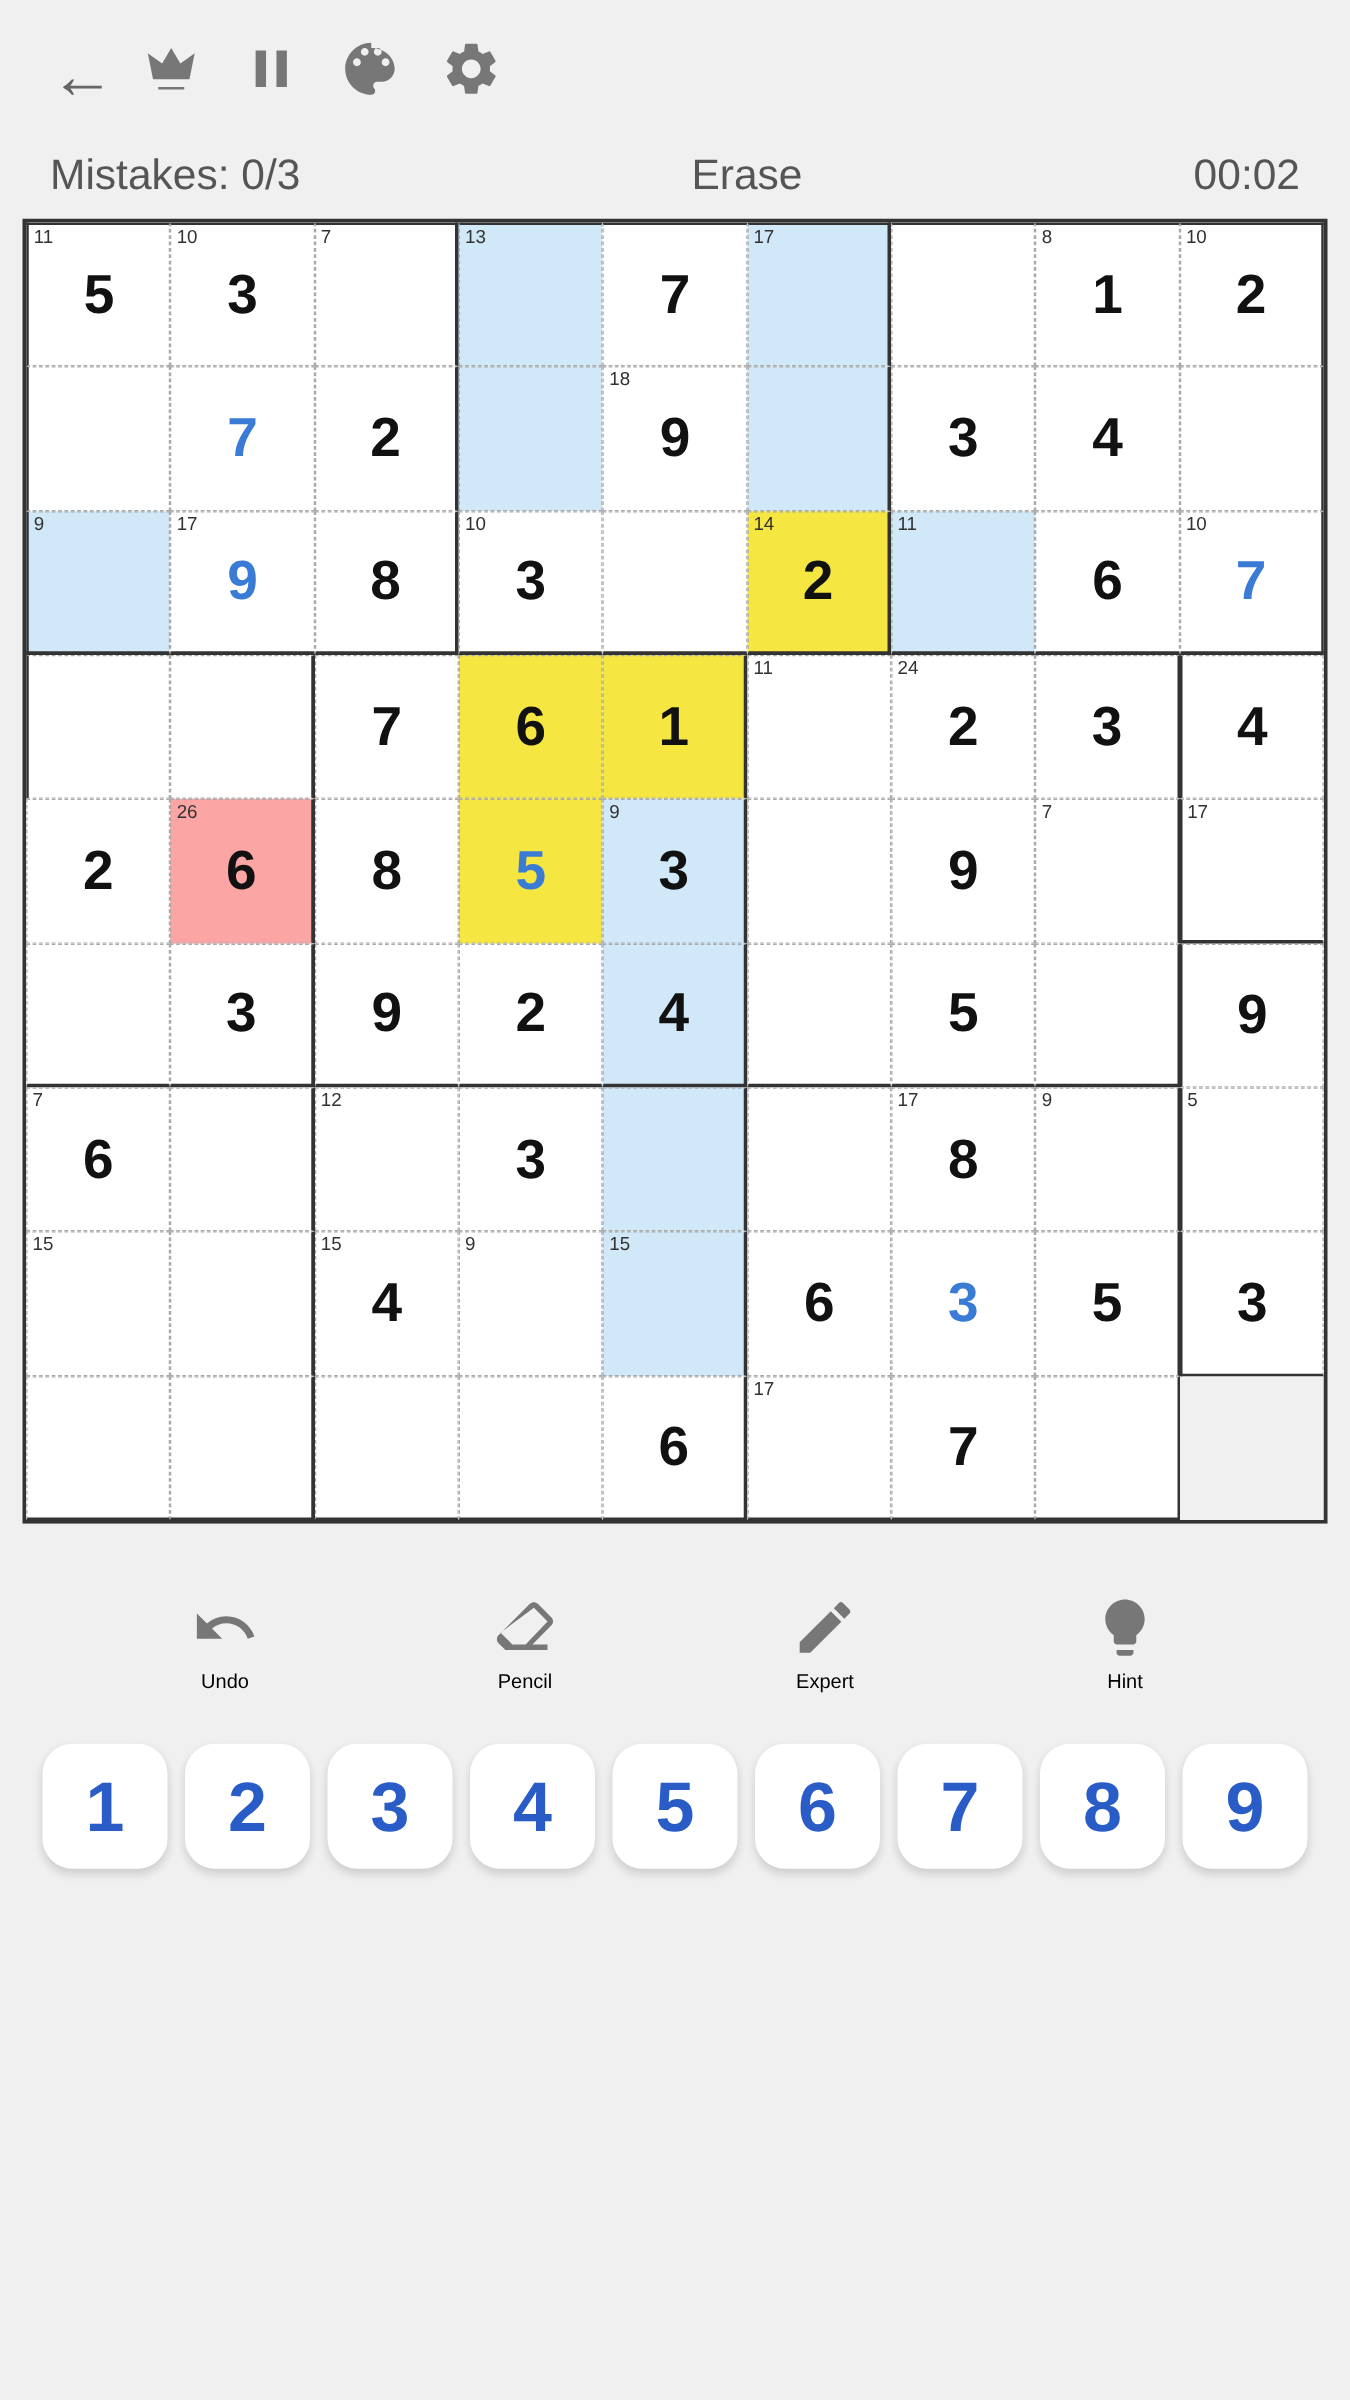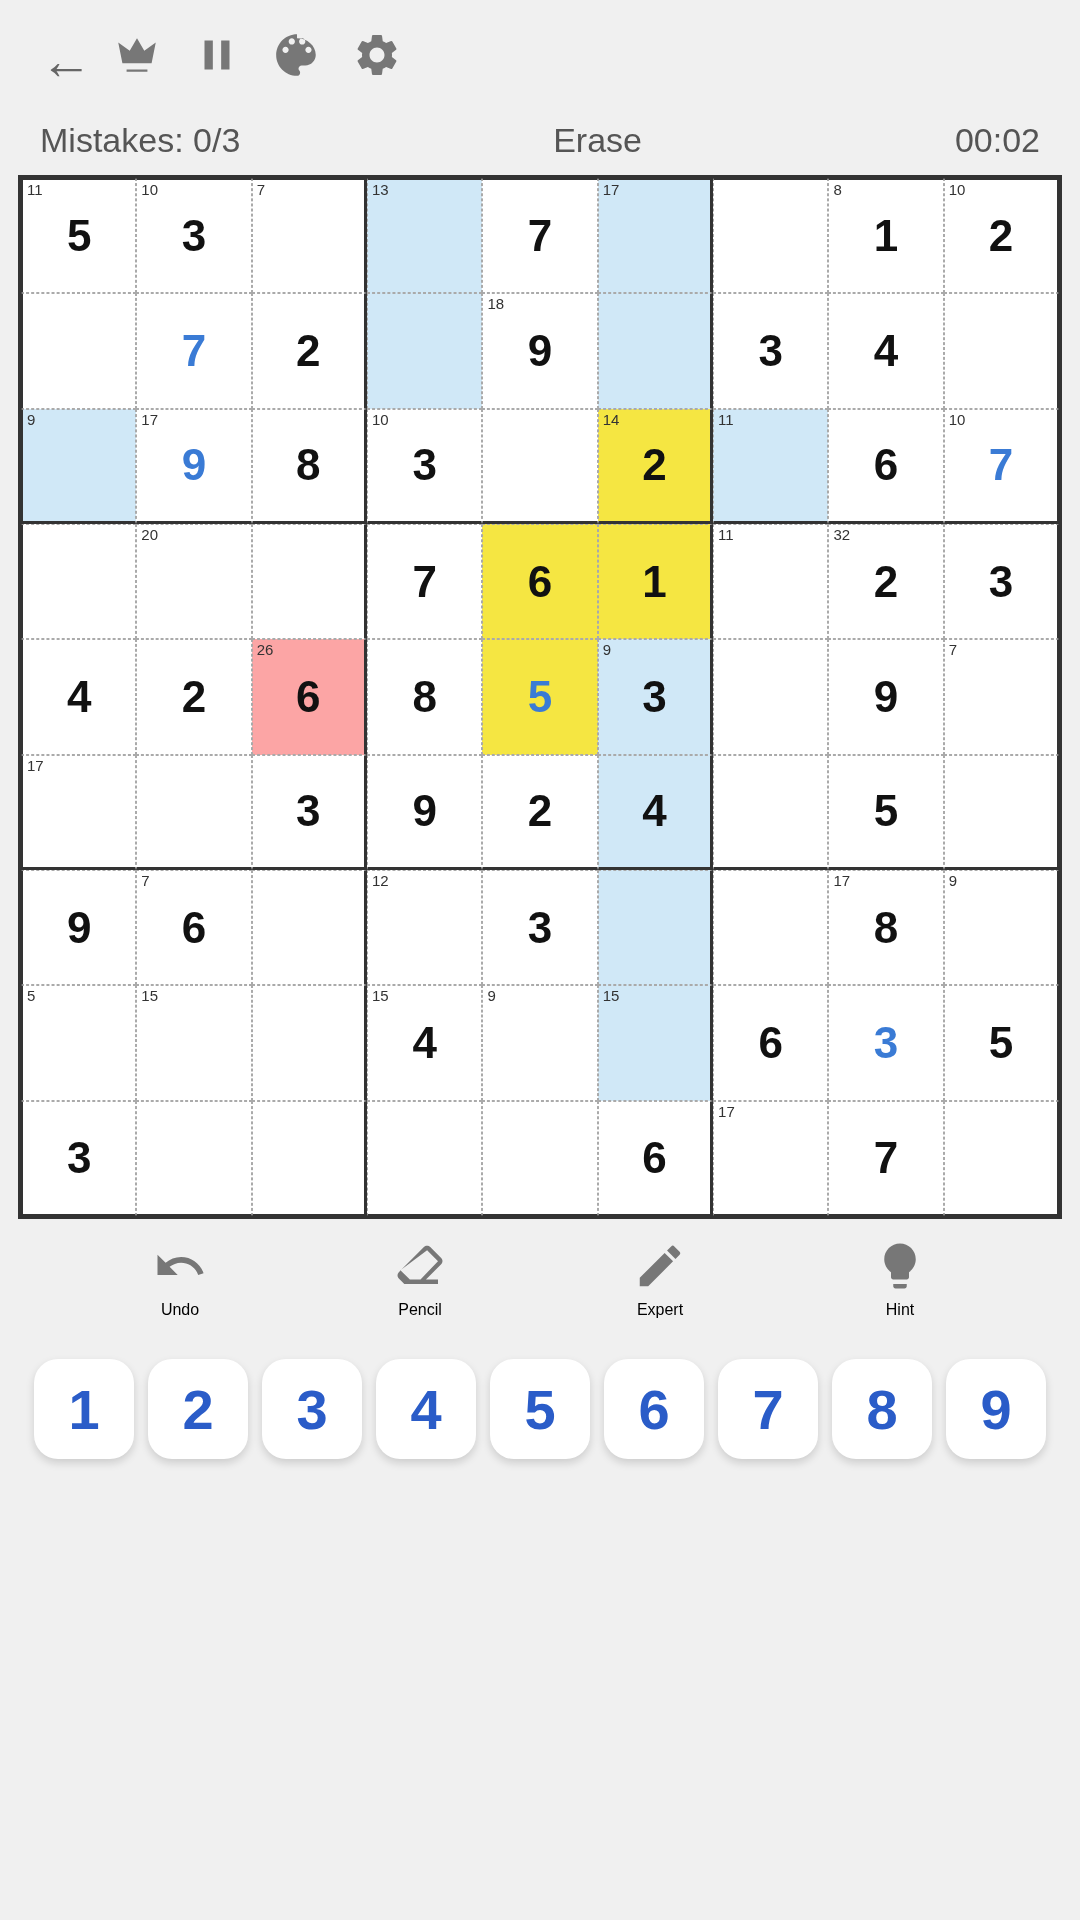--- a/index.html
+++ b/index.html
@@ -94,21 +94,21 @@
       font-weight: normal;
       color: #333;
       line-height: 1;
     }
 
     
     .toolbar {
       display: flex;
       justify-content: space-around;
       align-items: center;
-      padding: 20px 60px 30px 60px;
+      padding: 56px 60px 30px 60px;
       background: #f0f0f0;
     }
     .toolbar-btn {
       display: flex;
       flex-direction: column;
       align-items: center;
       gap: 8px;
       cursor: pointer;
     }
 
@@ -248,38 +248,35 @@
         <span class="corner-note">11</span>
       </div>
       <div class="cell" style="background: white; color: rgb(17, 17, 17); border-width: 1px 1px 3px; border-style: dashed dashed solid; border-color: rgb(170, 170, 170) rgb(170, 170, 170) rgb(51, 51, 51); border-image: initial;">
         <span style="font-size: 44px; font-weight: bold;">6</span>
       </div>
       <div class="cell" style="background: white; color: rgb(58, 123, 213); border-width: 1px 2px 3px 1px; border-style: dashed solid solid dashed; border-color: rgb(170, 170, 170) rgb(51, 51, 51) rgb(51, 51, 51) rgb(170, 170, 170); border-image: initial;">
         <span class="corner-note">10</span>
         <span style="font-size: 44px; font-weight: bold;">7</span>
       </div>
       <div class="cell" style="background: white; color: rgb(17, 17, 17); border-width: 1px 1px 1px 2px; border-style: dashed dashed dashed solid; border-color: rgb(170, 170, 170) rgb(170, 170, 170) rgb(170, 170, 170) rgb(51, 51, 51); border-image: initial;"></div>
-      <div class="cell" style="background: white; color: rgb(17, 17, 17); border: 1px dashed rgb(170, 170, 170);">
-        <span class="corner-note">20</span>
-      </div>
       <div class="cell" style="background: white; color: rgb(17, 17, 17); border-width: 1px 3px 1px 1px; border-style: dashed solid dashed dashed; border-color: rgb(170, 170, 170) rgb(51, 51, 51) rgb(170, 170, 170) rgb(170, 170, 170); border-image: initial;"></div>
       <div class="cell" style="background: white; color: rgb(17, 17, 17); border: 1px dashed rgb(170, 170, 170);">
         <span style="font-size: 44px; font-weight: bold;">7</span>
       </div>
       <div class="cell" style="background: rgb(245, 230, 66); color: rgb(17, 17, 17); border: 1px dashed rgb(170, 170, 170);">
         <span style="font-size: 44px; font-weight: bold;">6</span>
       </div>
       <div class="cell" style="background: rgb(245, 230, 66); color: rgb(17, 17, 17); border-width: 1px 3px 1px 1px; border-style: dashed solid dashed dashed; border-color: rgb(170, 170, 170) rgb(51, 51, 51) rgb(170, 170, 170) rgb(170, 170, 170); border-image: initial;">
         <span style="font-size: 44px; font-weight: bold;">1</span>
       </div>
       <div class="cell" style="background: white; color: rgb(17, 17, 17); border: 1px dashed rgb(170, 170, 170);">
         <span class="corner-note">11</span>
       </div>
       <div class="cell" style="background: white; color: rgb(17, 17, 17); border: 1px dashed rgb(170, 170, 170);">
-        <span class="corner-note">32</span>
+        <span class="corner-note">24</span>
         <span style="font-size: 44px; font-weight: bold;">2</span>
       </div>
       <div class="cell" style="background: white; color: rgb(17, 17, 17); border-width: 1px 2px 1px 1px; border-style: dashed solid dashed dashed; border-color: rgb(170, 170, 170) rgb(51, 51, 51) rgb(170, 170, 170) rgb(170, 170, 170); border-image: initial;">
         <span style="font-size: 44px; font-weight: bold;">3</span>
       </div>
       <div class="cell" style="background: white; color: rgb(17, 17, 17); border-width: 1px 1px 1px 2px; border-style: dashed dashed dashed solid; border-color: rgb(170, 170, 170) rgb(170, 170, 170) rgb(170, 170, 170) rgb(51, 51, 51); border-image: initial;">
         <span style="font-size: 44px; font-weight: bold;">4</span>
       </div>
       <div class="cell" style="background: white; color: rgb(17, 17, 17); border: 1px dashed rgb(170, 170, 170);">
         <span style="font-size: 44px; font-weight: bold;">2</span>

